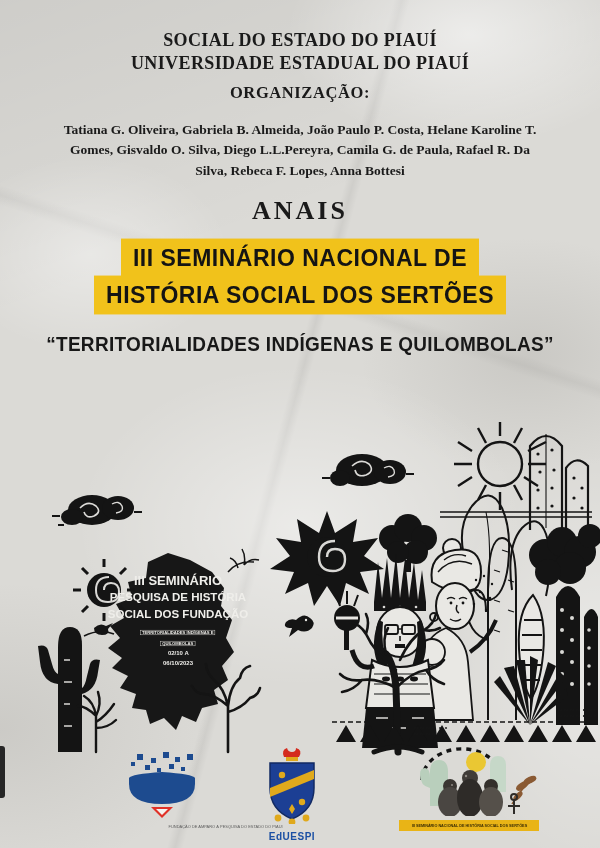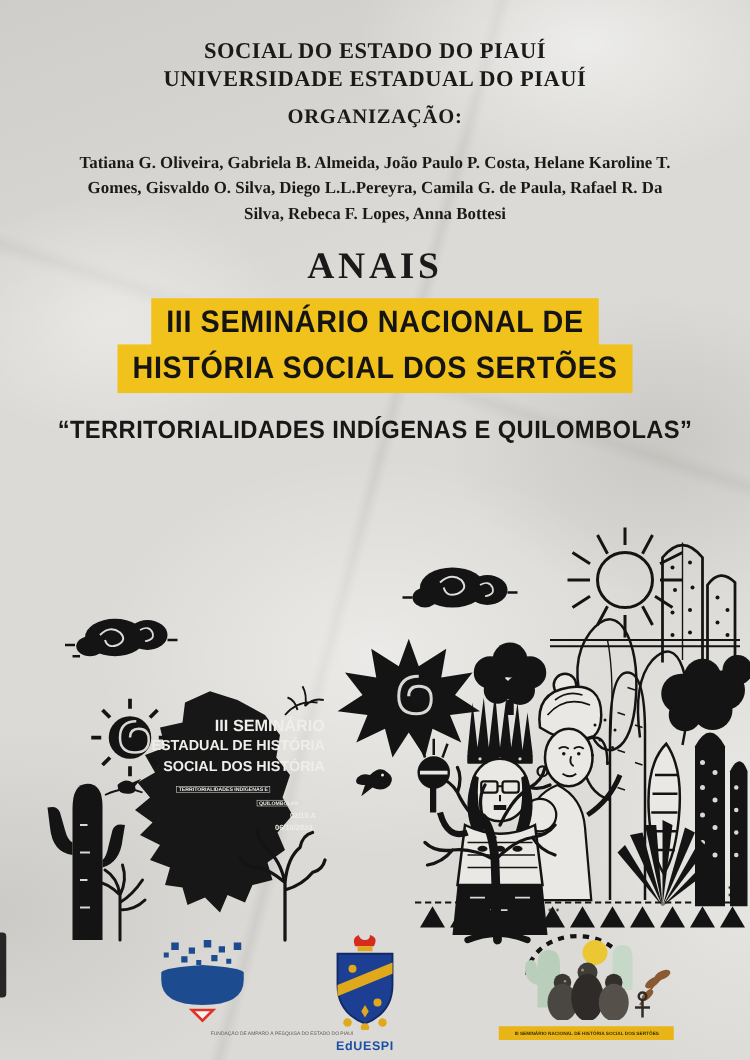--- a/index.html
+++ b/index.html
@@ -15,29 +15,29 @@
       radial-gradient(ellipse 300px 210px at 0% 86%, rgba(110,108,102,.14), transparent 70%),
       radial-gradient(ellipse 220px 300px at 100% 78%, rgba(255,255,255,.40), transparent 70%),
       linear-gradient(105deg, transparent 47.6%, rgba(0,0,0,.055) 48.6%, transparent 49.6%),
       linear-gradient(18deg, transparent 61.6%, rgba(0,0,0,.045) 62.6%, transparent 63.6%),
       linear-gradient(160deg, rgba(0,0,0,.06), transparent 30%);
   }
   .ctr{position:absolute;left:0;width:600px;text-align:center;}
   .hdr{font-weight:bold;font-size:18px;letter-spacing:.4px;}
   .org-label{font-weight:bold;font-size:16.5px;letter-spacing:.6px;}
   .orgs{left:58px;width:484px;font-weight:bold;font-size:13.5px;line-height:1.5;}
-  .anais{font-weight:bold;font-size:30px;letter-spacing:3px;}
+  .anais{font-weight:bold;font-size:26px;letter-spacing:3px;}
   .stencil{font-family:"Liberation Sans",sans-serif;font-weight:800;}
   .title-wrap{top:240px;display:flex;flex-direction:column;align-items:center;gap:1px;}
   .hl{display:inline-block;background:#f1c21b;color:#141414;font-size:23px;
       padding:4px 12px 5px;letter-spacing:.5px;transform:scaleY(1.08);}
   .subtitle{top:334px;font-size:19px;letter-spacing:.3px;color:#181818;transform:scaleY(1.05);}
   .illu{position:absolute;left:0;top:420px;width:600px;height:350px;}
   .illu svg{position:absolute;left:0;top:0;}
-  .map-text{position:absolute;left:96px;top:153px;width:164px;text-align:right;
+  .map-text{position:absolute;left:96px;top:153px;width:164px;text-align:center;
             color:#efeeea;font-family:"Liberation Sans",sans-serif;font-weight:800;}
   .map-l1{font-size:13px;line-height:16px;}
   .map-l2{font-size:11.5px;line-height:17px;}
   .tagrow{height:9px;line-height:9px;margin-top:2px;}
   .tagbox{display:inline-block;font-size:9px;border:1px solid #d9d8d2;padding:0 3px;
           transform:scale(.46);transform-origin:center;white-space:nowrap;color:#efeeea;}
   .daterow{height:8px;line-height:8px;margin-top:2px;}
   .datetx{display:inline-block;font-size:10px;transform:scale(.6);transform-origin:center;white-space:nowrap;}
   .logo{position:absolute;text-align:center;font-family:"Liberation Sans",sans-serif;}
   .fapepi{left:96px;top:752px;width:132px;}
@@ -293,22 +293,22 @@
         <g fill="#141414">
           <path d="M336,322 h20 l-10,-17 z M360,322 h20 l-10,-17 z M384,322 h20 l-10,-17 z M408,322 h20 l-10,-17 z M432,322 h20 l-10,-17 z M456,322 h20 l-10,-17 z M480,322 h20 l-10,-17 z M504,322 h20 l-10,-17 z M528,322 h20 l-10,-17 z M552,322 h20 l-10,-17 z M576,322 h20 l-10,-17 z"></path>
         </g>
         <rect x="556" y="286" width="40" height="14" fill="url(#ht)"></rect>
         <rect x="414" y="306" width="36" height="12" fill="url(#ht)" opacity="0.85"></rect>
       </g>
     </svg>
 
     <div class="map-text">
       <div class="map-l1">III SEMINÁRIO</div>
-      <div class="map-l2">ESTADUAL DE HISTÓRIA</div>
-      <div class="map-l2">SOCIAL DOS HISTÓRIA</div>
+      <div class="map-l2">PESQUISA DE HISTÓRIA</div>
+      <div class="map-l2">SOCIAL DOS FUNDAÇÃO</div>
       <div class="tagrow"><span class="tagbox">TERRITORIALIDADES INDÍGENAS E</span></div>
       <div class="tagrow"><span class="tagbox">QUILOMBOLAS</span></div>
       <div class="daterow"><span class="datetx">02/10 A</span></div>
       <div class="daterow"><span class="datetx">06/10/2023</span></div>
     </div>
   </div>
 
   <div class="edge-mark"></div>
 
   <div class="logo fapepi">

